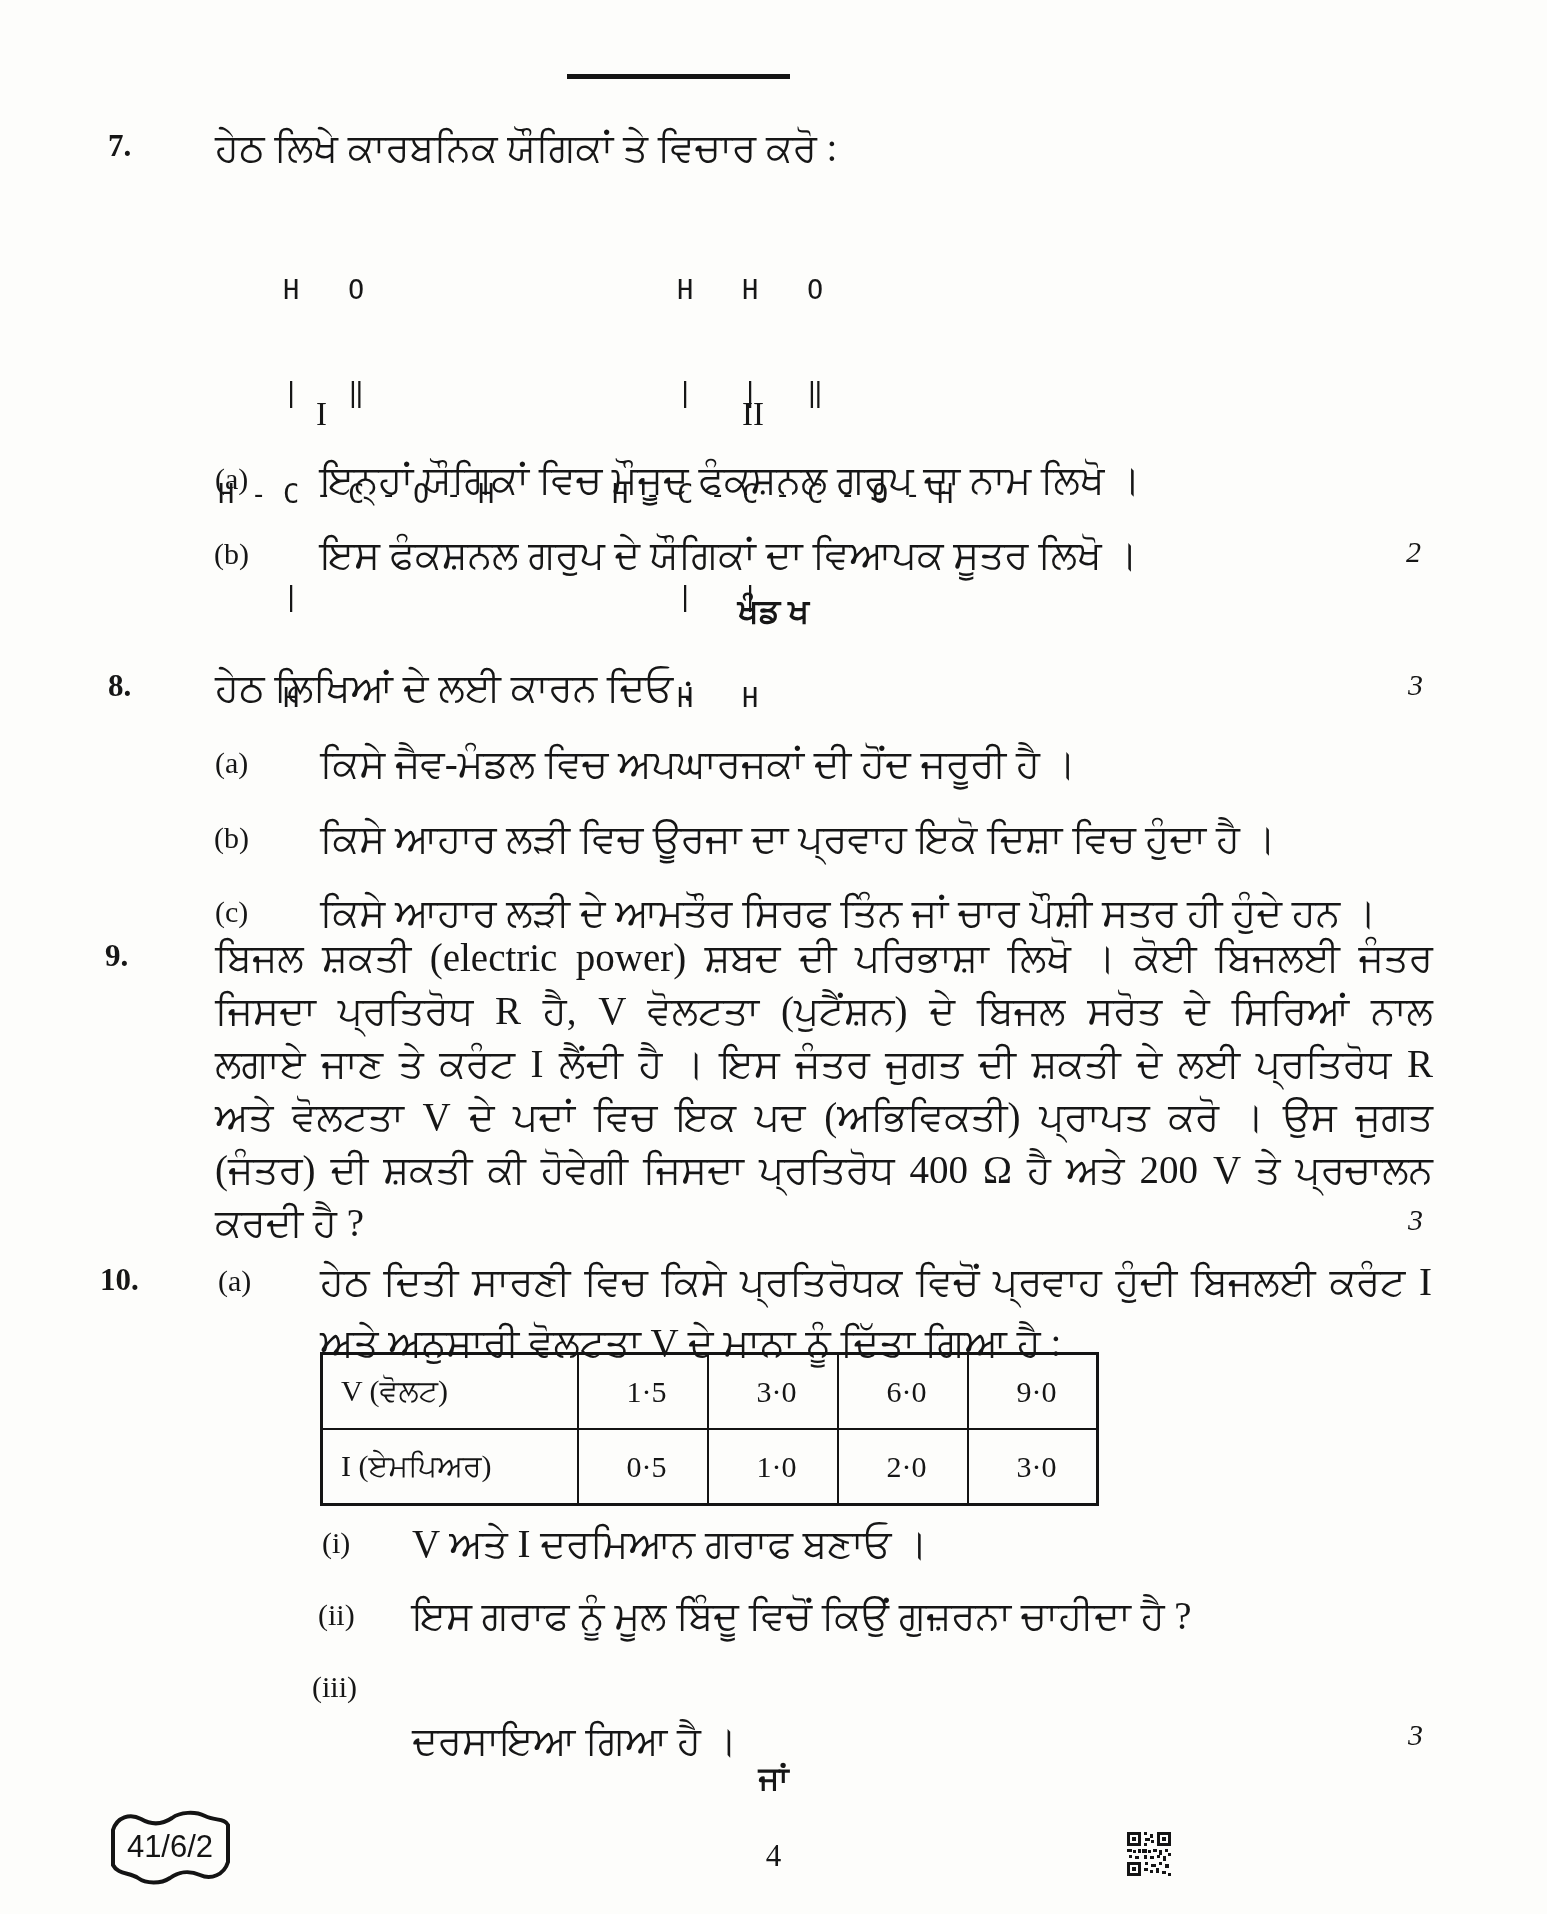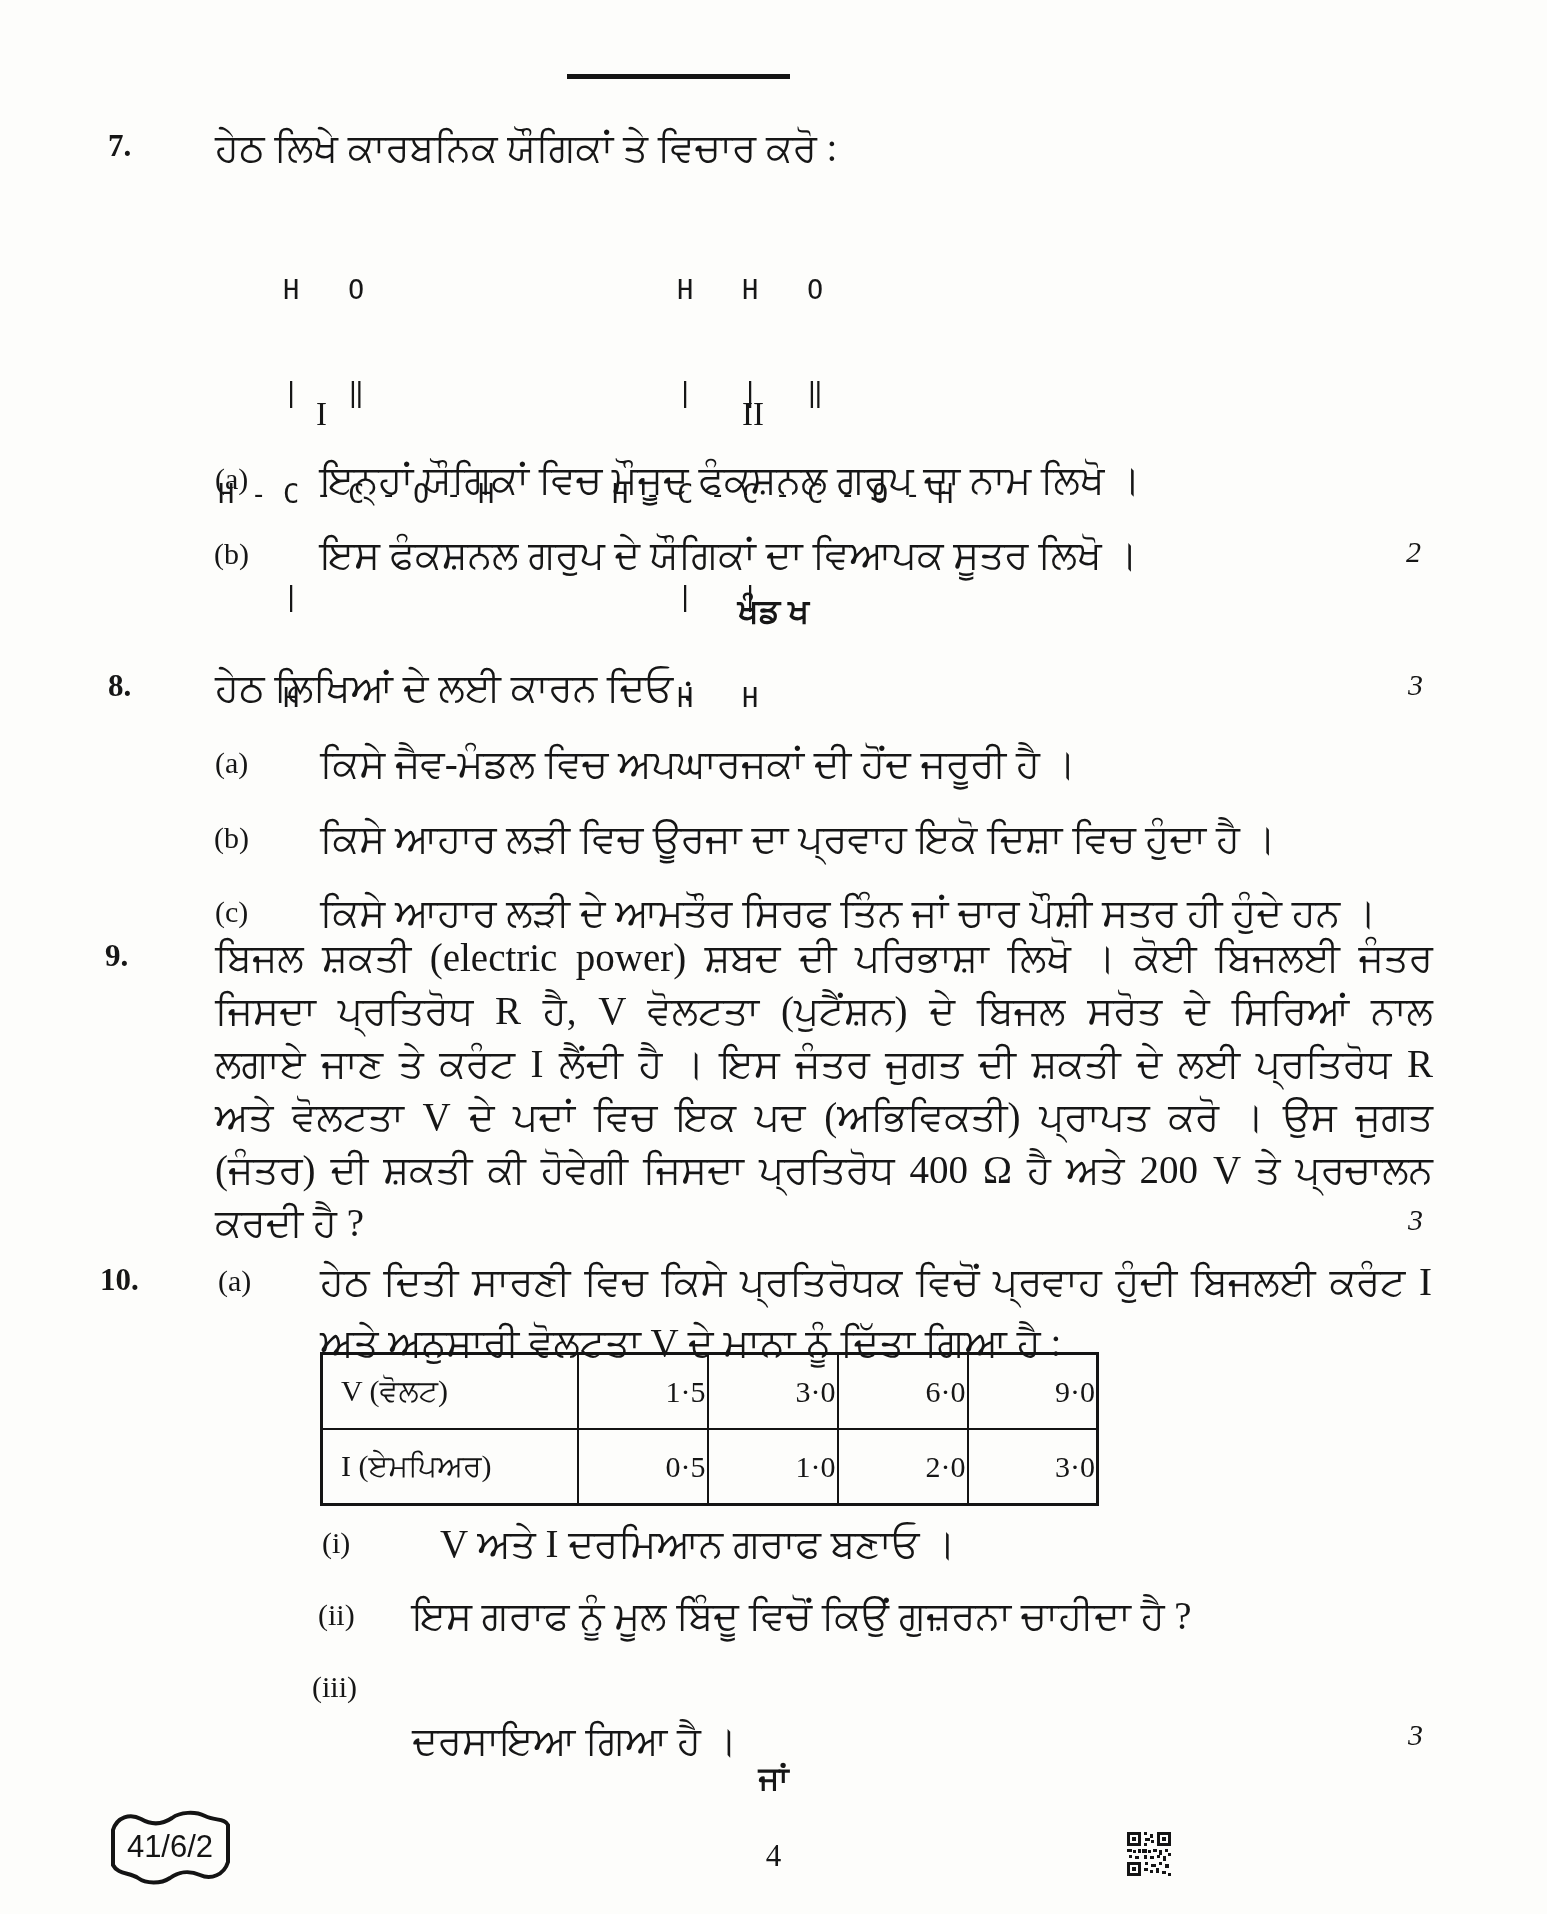--- a/index.html
+++ b/index.html
@@ -17,21 +17,21 @@
   .marks{font-style:italic;font-size:30px;}
   .sechead{font-weight:bold;font-size:33px;text-align:center;left:0;right:0;}
   .orword{font-weight:bold;font-size:32px;text-align:center;left:0;right:0;}
   .struct{font-family:"DejaVu Sans Mono",monospace;font-size:27px;line-height:34px;white-space:pre;}
   .romlbl{font-size:33px;}
   .rule{background:#141414;}
   table.vi{border-collapse:collapse;table-layout:fixed;}
   table.vi td{border:2px solid #141414;font-size:30px;height:71px;vertical-align:middle;}
   table.vi{border:3px solid #141414;font-family:Liberation Serif, serif;}
   td.hcell{padding-left:18px;text-align:left;}
-  td.vcell{text-align:right;padding-left:48px;}
+  td.vcell{text-align:left;padding-left:48px;}
   .pageno{font-size:31px;text-align:center;left:0;right:0;}
   .badge-text{position:absolute;left:0;top:0;width:100%;height:100%;
     display:flex;align-items:center;justify-content:center;
     font-family:"Liberation Sans","DejaVu Sans",sans-serif;font-size:31px;color:#141414;}
 </style>
 </head>
 <body>
 
 <div class="page">
 
@@ -111,21 +111,21 @@
       <td class="hcell">I (ਏਮਪਿਅਰ)</td>
       <td class="vcell">0·5</td>
       <td class="vcell">1·0</td>
       <td class="vcell">2·0</td>
       <td class="vcell">3·0</td>
     </tr>
   </tbody>
     </table>
 
   <div class="abs plabel" style="left:322px;top:1526px;">(i)</div>
-  <div class="abs txt" style="left:412px;top:1524px;margin-left:28px;">V ਅਤੇ I ਦਰਮਿਆਨ ਗਰਾਫ ਬਣਾਓ ।</div>
+  <div class="abs txt" style="left:412px;top:1524px;">V ਅਤੇ I ਦਰਮਿਆਨ ਗਰਾਫ ਬਣਾਓ ।</div>
 
   <div class="abs plabel" style="left:318px;top:1598px;">(ii)</div>
   <div class="abs txt" style="left:412px;top:1596px;">ਇਸ ਗਰਾਫ ਨੂੰ ਮੂਲ ਬਿੰਦੂ ਵਿਚੋਂ ਕਿਉਂ ਗੁਜ਼ਰਨਾ ਚਾਹੀਦਾ ਹੈ ?</div>
 
   <div class="abs plabel" style="left:312px;top:1670px;">(iii)</div>
   <div class="abs txt" style="left:412px;top:1721px;">ਦਰਸਾਇਆ ਗਿਆ ਹੈ ।</div>
   <div class="abs marks" style="left:1408px;top:1718px;">3</div>
 
   <div class="abs orword" style="top:1760px;">ਜਾਂ</div>
 

